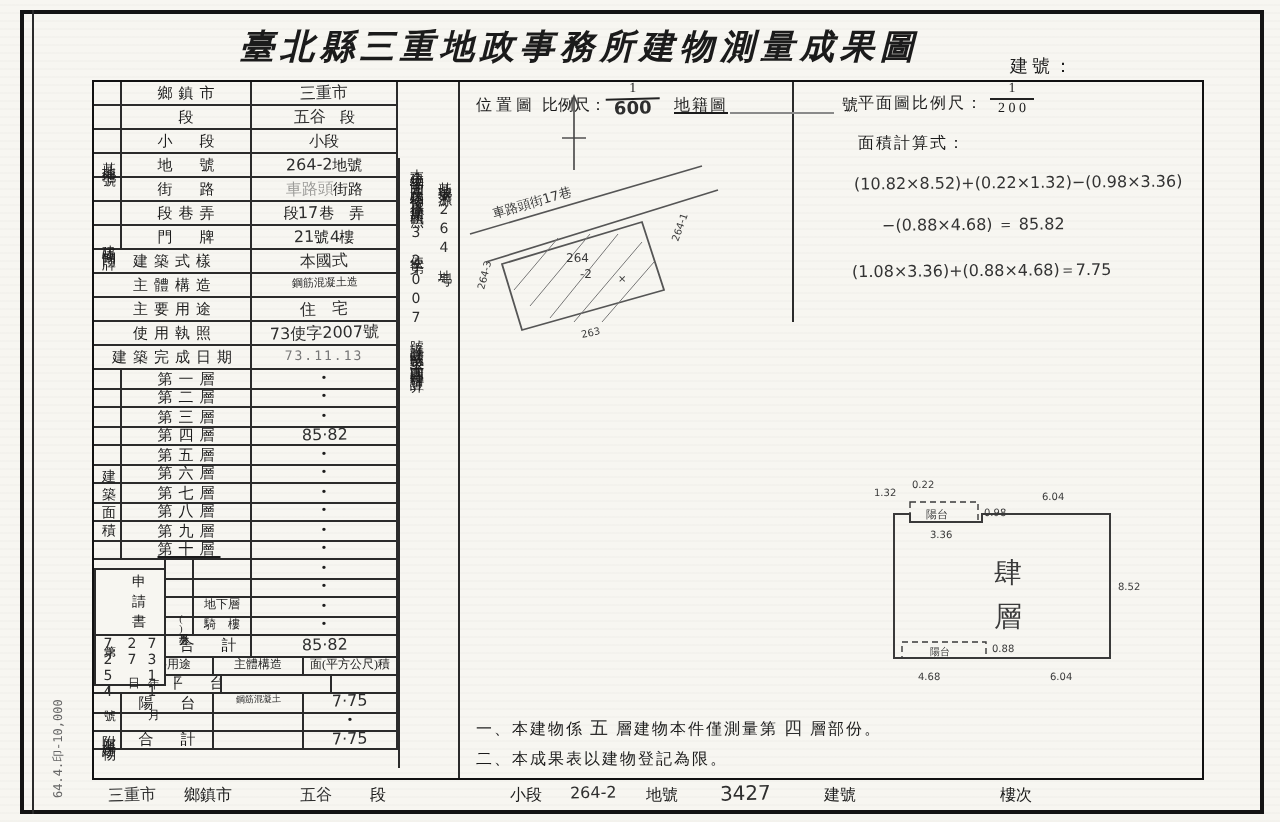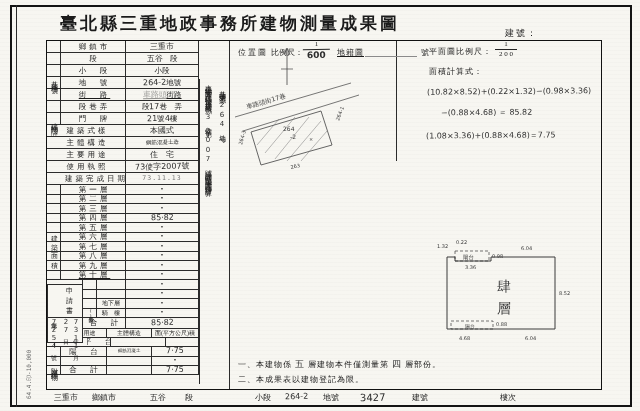--- a/index.html
+++ b/index.html
@@ -1,22 +1,22 @@
 <!DOCTYPE html>
 <html><head>
 <meta charset="utf-8">
 <style>
   html,body{margin:0;padding:0;background:#e9e8e4;}
   .page{position:relative;width:640px;height:411px;background:#f7f6f1;
         font-family:"Liberation Serif","DejaVu Serif",serif;color:#1b1b1b;overflow:hidden;
         background-image:repeating-linear-gradient(0deg, rgba(0,0,0,.015) 0 1px, transparent 1px 4px);}
   .frame{position:absolute;left:10px;top:5px;right:8px;bottom:4px;border:2px solid #141414;}
   .frame2{position:absolute;left:16px;top:5px;bottom:4px;width:1px;background:#2a2a2a;}
-  .title{position:absolute;left:60px;right:120px;top:12px;font-size:17px;
-         font-weight:bold;letter-spacing:3px;}
+  .title{position:absolute;left:60px;right:120px;top:12px;text-align:center;font-size:17px;
+         font-weight:bold;letter-spacing:3px;font-style:italic;}
   .bldgno{position:absolute;left:505px;top:27px;font-size:9px;letter-spacing:2px;}
   .main{position:absolute;left:46px;top:40px;width:554px;height:348px;border:1.5px solid #111;box-sizing:content-box;}
   
   .tbl{position:absolute;left:0;top:0;width:152px;height:348px;}
   .trow{display:flex;box-sizing:border-box;border-bottom:1px solid #2b2b2b;}
   .cell{box-sizing:border-box;border-right:1px solid #2b2b2b;display:flex;align-items:center;
         justify-content:center;font-size:7.5px;line-height:1;overflow:hidden;white-space:nowrap;}
   .cell span{display:inline-block;}
   .lblsp{letter-spacing:3px;margin-right:-3px;}
   .wrap{white-space:normal;}
@@ -99,21 +99,21 @@
         <div class="trow" style="height: 12px;">
           <div class="cell " style="width: 14px;"></div>
           <div class="cell " style="width: 65px;">
             <span class="p lblsp">地　號</span>
           </div>
           <div class="cell " style="flex: 1 1 0%;">
             <span class="hand">264-2</span>
             <span class="p"> 地號</span>
           </div>
         </div>
-        <div class="trow" style="height: 12px; text-decoration: underline;">
+        <div class="trow" style="height: 12px;">
           <div class="cell " style="width: 14px;"></div>
           <div class="cell " style="width: 65px;">
             <span class="p lblsp">街　路</span>
           </div>
           <div class="cell " style="flex: 1 1 0%;">
             <span class="hand faint">車路頭</span>
             <span class="p"> 街路</span>
           </div>
         </div>
         <div class="trow" style="height: 12px;">
@@ -166,21 +166,21 @@
         </div>
         <div class="trow" style="height: 12px;">
           <div class="cell " style="width: 79px;">
             <span class="p lblsp">使用執照</span>
           </div>
           <div class="cell " style="flex: 1 1 0%;">
             <span class="hand">73使字2007號</span>
           </div>
         </div>
         <div class="trow" style="height: 12px;">
-          <div class="cell " style="width: 79px; justify-content: flex-end;">
+          <div class="cell " style="width: 79px;">
             <span class="p lblsp">建築完成日期</span>
           </div>
           <div class="cell " style="flex: 1 1 0%; align-items: center;">
             <span class="stamp">73.11.13</span>
           </div>
         </div>
         <div class="trow" style="height: 9.5px;">
           <div class="cell " style="width: 14px;"></div>
           <div class="cell " style="width: 65px;">
             <span class="p lblsp">第一層</span>

